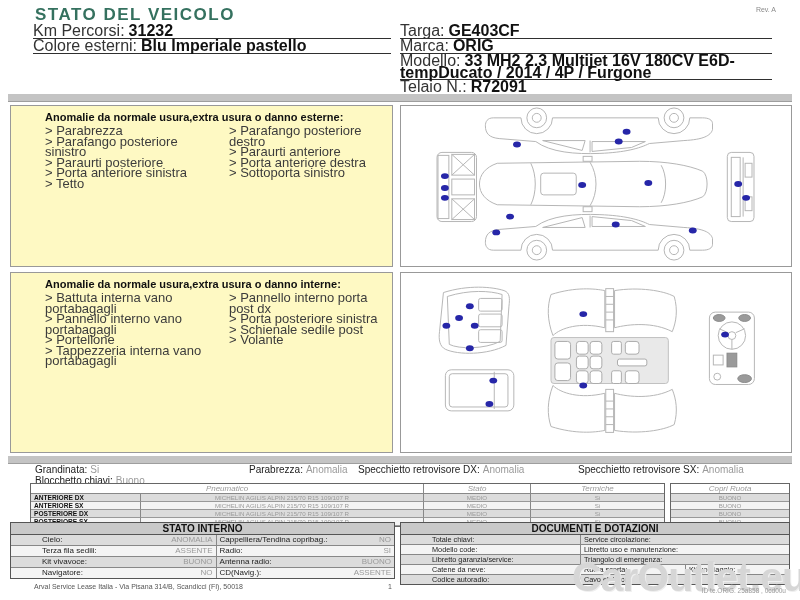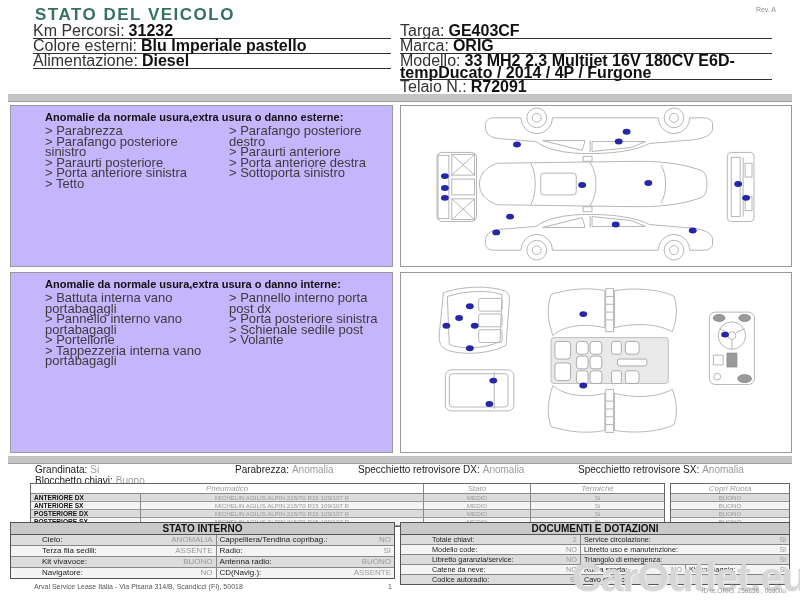--- a/index.html
+++ b/index.html
@@ -13,21 +13,21 @@
   .kvcol.left{left:33px;width:358px;}
   .kvcol.right{left:400px;width:372px;}
   .kvrow{border-bottom:1px solid #2f2f2f;font-size:16px;line-height:12px;
          padding:1px 0 0 0;min-height:13px;}
   .kvl{color:#333;}
   .kvv{font-weight:bold;color:#111;margin-left:4px;}
   .graybar{position:absolute;left:8px;width:784px;height:7px;background:#c4c4c4;
            border-bottom:1px solid #9e9e9e;}
   .bar1{top:94px;} .bar2{top:456px;}
   
-  .anombox{position:absolute;left:10px;width:381px;border:1px solid #999;background:#c4b5fd;}
+  .anombox{position:absolute;left:10px;width:381px;border:1px solid #999;background:#fef9c3;}
   .anombox.ext{top:105px;height:160px;}
   .anombox.int{top:272px;height:179px;}
   .anomtitle{font-size:11px;font-weight:bold;color:#111;margin:5px 0 3px 34px;}
   .anomcols{display:flex;margin-left:34px;}
   .anomcol1{width:168px;margin-right:18px;}
   .anomcol2{width:165px;}
   .anomitem{font-size:13px;line-height:10.5px;color:#3c3c3c;}
   
   .diagbox{position:absolute;left:400px;width:390px;border:1px solid #999;background:#fff;}
   .diagbox.ext{top:105px;height:160px;}
@@ -58,21 +58,21 @@
   
   .btable{position:absolute;top:522px;border:1px solid #555;}
   .btable.sint{left:10px;width:383px;}
   .btable.docs{left:400px;width:388px;}
   .bt-head{height:11px;line-height:11px;background:#c9c9c9;border-bottom:1px solid #555;
            text-align:center;font-weight:bold;font-size:10px;color:#111;}
   .bt-row{display:flex;border-bottom:1px solid #888;padding-left:28px;}
   .bt-row:last-child{border-bottom:none;}
   .bt-cell{display:flex;justify-content:space-between;padding:0 3px;overflow:hidden;}
   .sint .bt-cell{height:10px;line-height:10px;font-size:8px;}
-  .docs .bt-cell{height:9px;line-height:9px;font-size:7.3px;}
+  .docs .bt-cell{height:9px;line-height:9px;font-size:7.3px;flex-direction:column;}
   .sint .bt-cell.l{width:185px;} .sint .bt-cell.r{width:186px;border-left:1px solid #888;}
   .docs .bt-cell.l{width:157px;} .docs .bt-cell.r{width:219px;border-left:1px solid #888;}
   .docs .bt-cell.m{width:106px;border-left:1px solid #888;}
   .docs .bt-cell.k{width:105px;border-left:1px solid #888;}
   .lab{color:#222;} .val{color:#9a9a9a;text-align:right;margin-left:3px;}
   
   .footco{position:absolute;left:34px;top:583px;font-size:7px;color:#555;}
   .footpg{position:absolute;left:388px;top:583px;font-size:7px;color:#555;}
   .watermark{position:absolute;right:-6px;top:554px;font-size:41px;font-weight:bold;
              color:#d6d6d6;letter-spacing:-1px;z-index:3;
@@ -83,21 +83,20 @@
 <body>
 
 <div class="page">
 
   <div class="title">STATO DEL VEICOLO</div>
   <div class="rev">Rev. A</div>
 
   <div class="kvcol left">
     <div class="kvrow"><span class="kvl">Km Percorsi:</span><span class="kvv">31232</span></div>
     <div class="kvrow"><span class="kvl">Colore esterni:</span><span class="kvv">Blu Imperiale pastello</span></div>
-    <div class="kvrow"><span class="kvl">Alimentazione:</span><span class="kvv">Diesel</span></div>
   </div>
 
   <div class="kvcol right">
     <div class="kvrow"><span class="kvl">Targa:</span><span class="kvv">GE403CF</span></div>
     <div class="kvrow"><span class="kvl">Marca:</span><span class="kvv">ORIG</span></div>
     <div class="kvrow"><span class="kvl">Modello:</span><span class="kvv">33 MH2 2.3 Multijet 16V 180CV E6D-tempDucato / 2014 / 4P / Furgone</span></div>
     <div class="kvrow"><span class="kvl">Telaio N.:</span><span class="kvv">R72091</span></div>
   </div>
 
   <div class="graybar bar1"></div>
@@ -275,21 +274,21 @@
           <ellipse cx="183" cy="42" rx="4" ry="3" fill="#2626a8"></ellipse>
           <ellipse cx="183" cy="115" rx="4" ry="3" fill="#2626a8"></ellipse>
           <ellipse cx="328" cy="63" rx="4" ry="3" fill="#2626a8"></ellipse>
         </g>
     </svg>
   </div>
 
   <div class="graybar bar2"></div>
 
   <div class="sumline" style="left:35px;top:464px;"><span class="sumlab">Grandinata:</span><span class="sumval">Si</span></div>
-  <div class="sumline" style="left:235px;top:464px;text-align:right;"><span class="sumlab">Parabrezza:</span><span class="sumval">Anomalia</span></div>
+  <div class="sumline" style="left:249px;top:464px;text-align:right;"><span class="sumlab">Parabrezza:</span><span class="sumval">Anomalia</span></div>
   <div class="sumline" style="left:358px;top:464px;"><span class="sumlab">Specchietto retrovisore DX:</span><span class="sumval">Anomalia</span></div>
   <div class="sumline" style="left:578px;top:464px;"><span class="sumlab">Specchietto retrovisore SX:</span><span class="sumval">Anomalia</span></div>
   <div class="sumline" style="left:35px;top:475px;"><span class="sumlab">Blocchetto chiavi:</span><span class="sumval">Buono</span></div>
 
   <div class="tyre-main">
     <div class="tt-h pneu">Pneumatico</div>
     <div class="tt-h bR">Stato</div>
     <div class="tt-h">Termiche</div>
 
     <div class="tt-cell pos bR sh">ANTERIORE DX</div>

